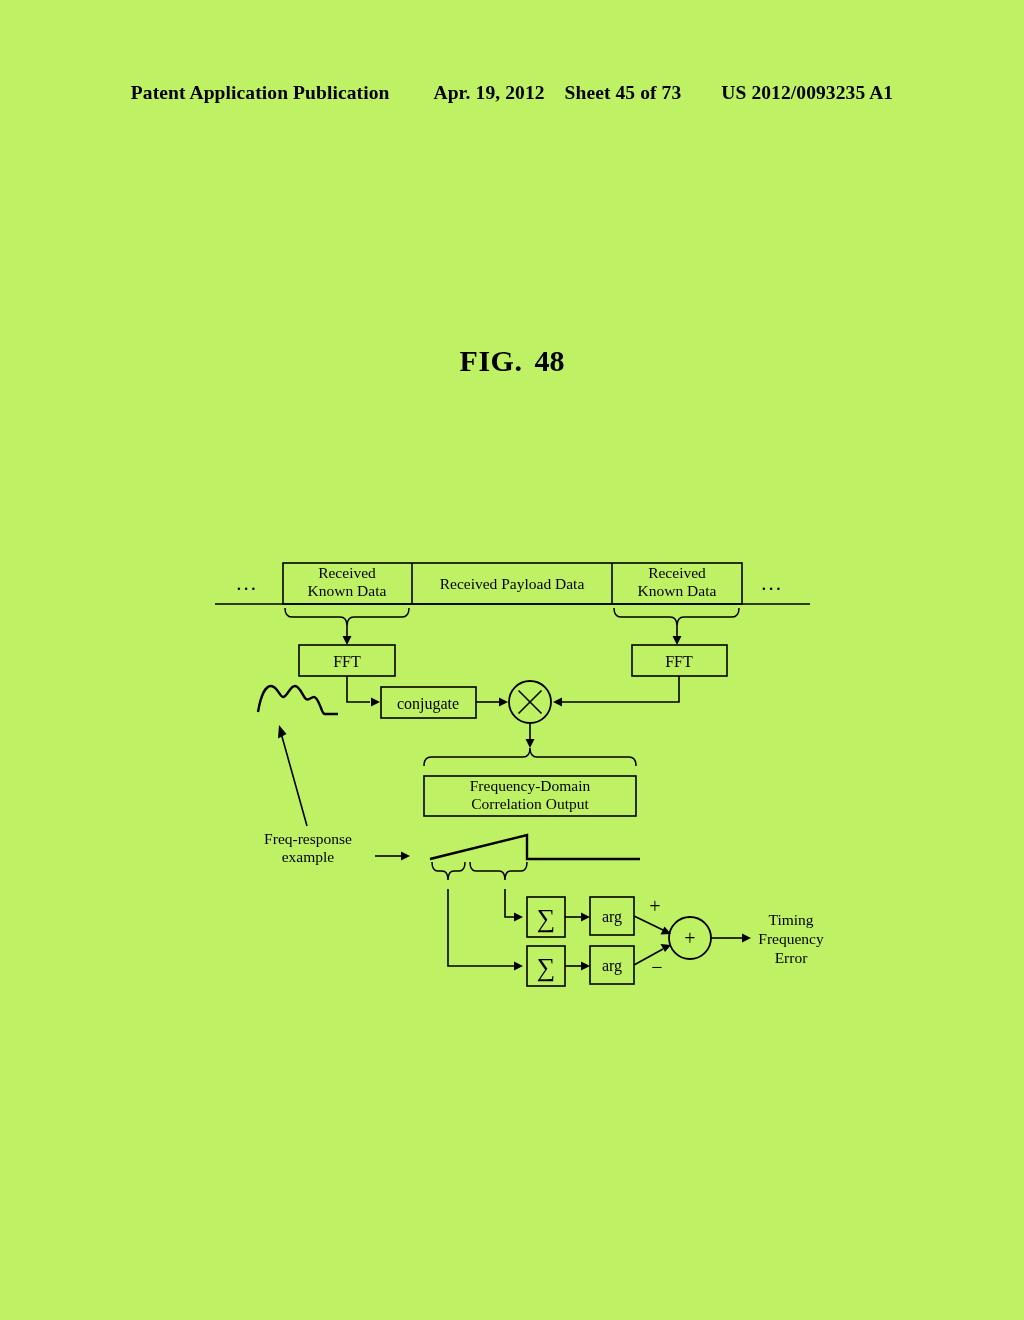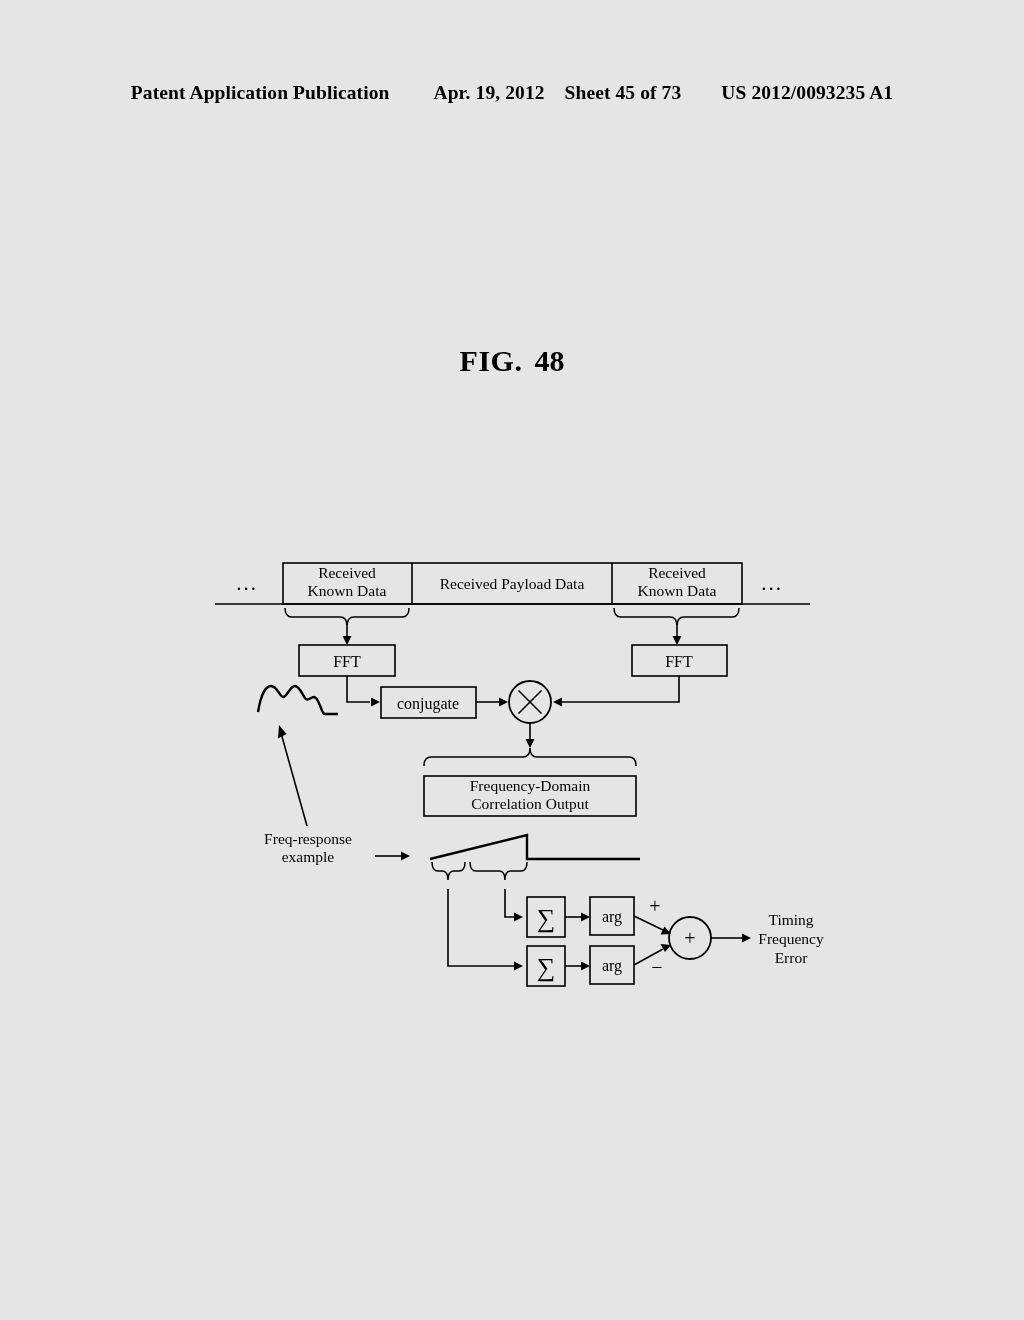--- a/index.html
+++ b/index.html
@@ -4,21 +4,21 @@
 <style>
   html, body {
     margin: 0;
     padding: 0;
     background: #ffffff;
   }
   #page {
     position: relative;
     width: 1024px;
     height: 1320px;
-    background: #e5e5e5;
+    background: #bef264;
     overflow: hidden;
     font-family: "Liberation Serif", serif;
     color: #000000;
   }
   
   #patent-header {
     position: absolute;
     left: 0;
     top: 82px;
     width: 1024px;

